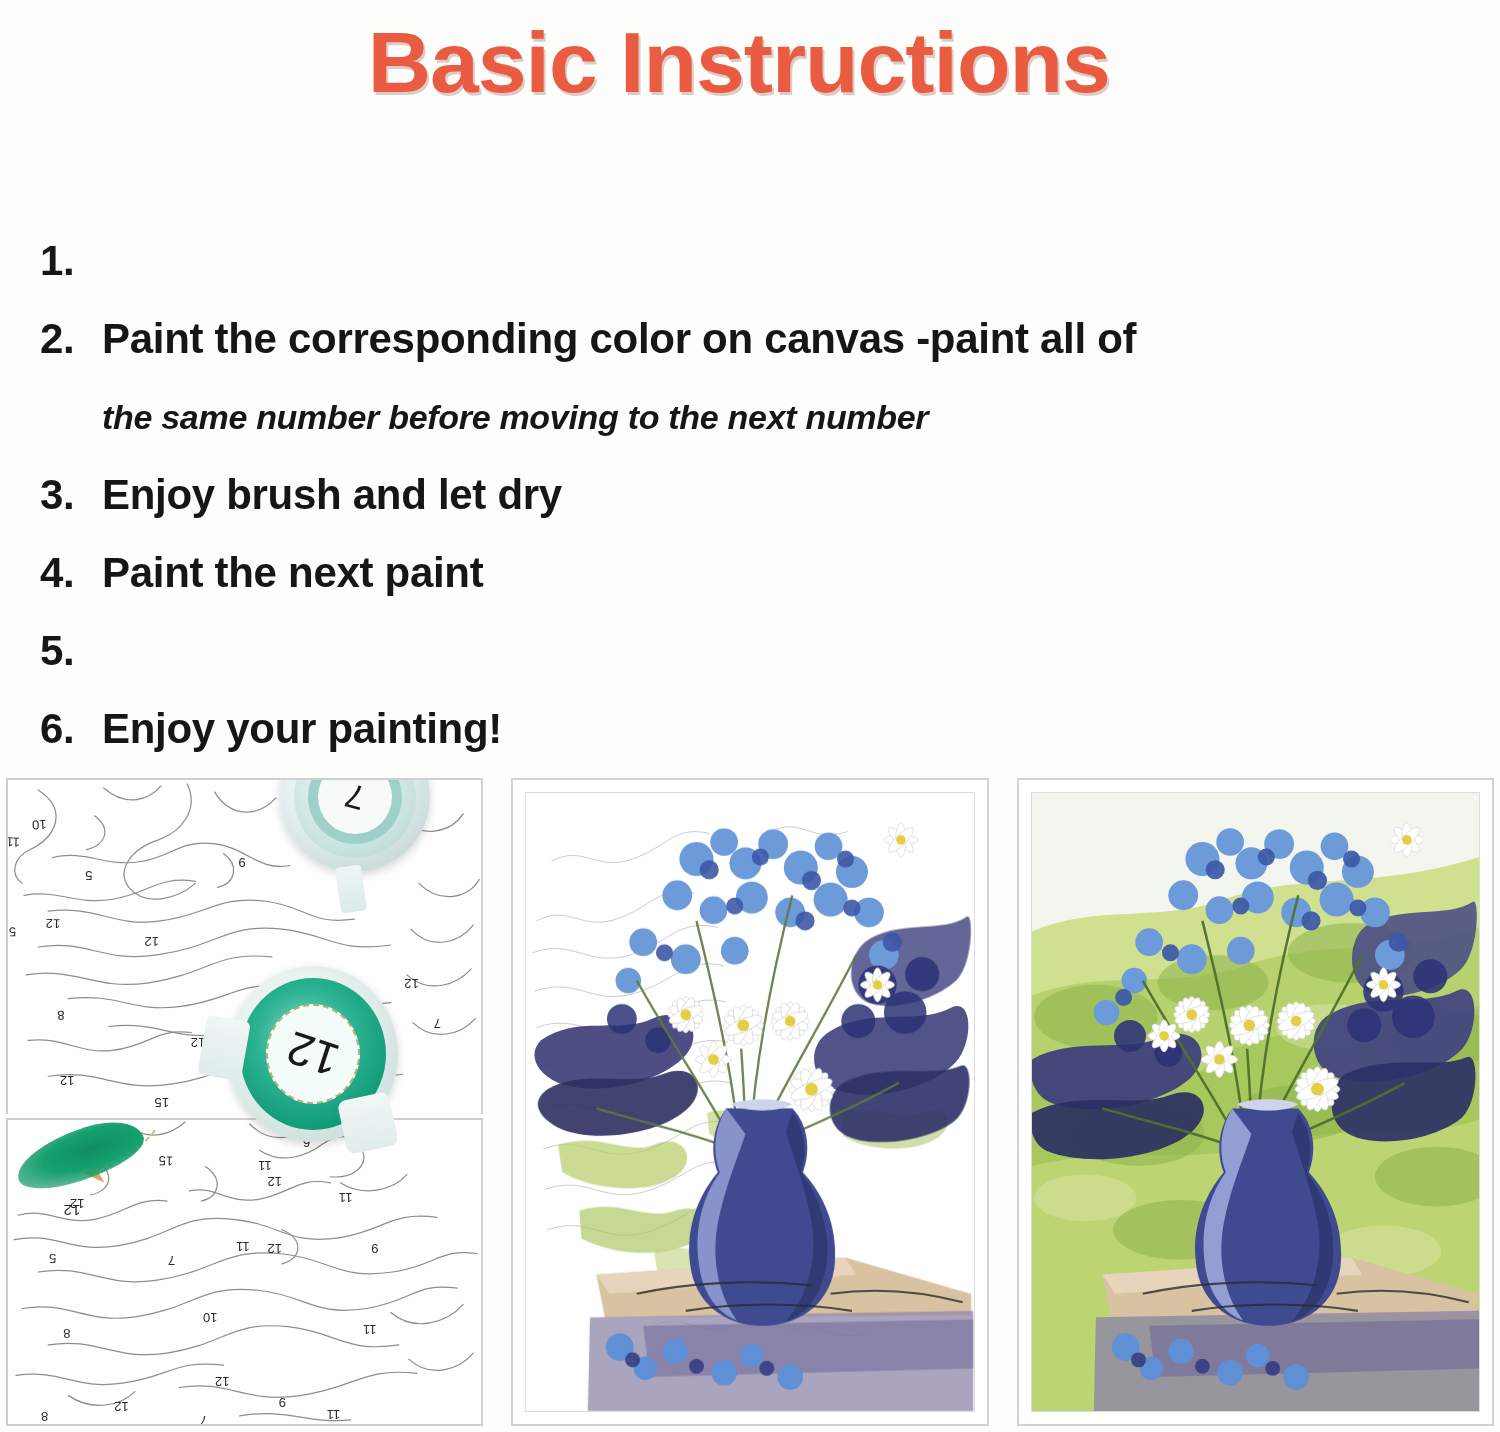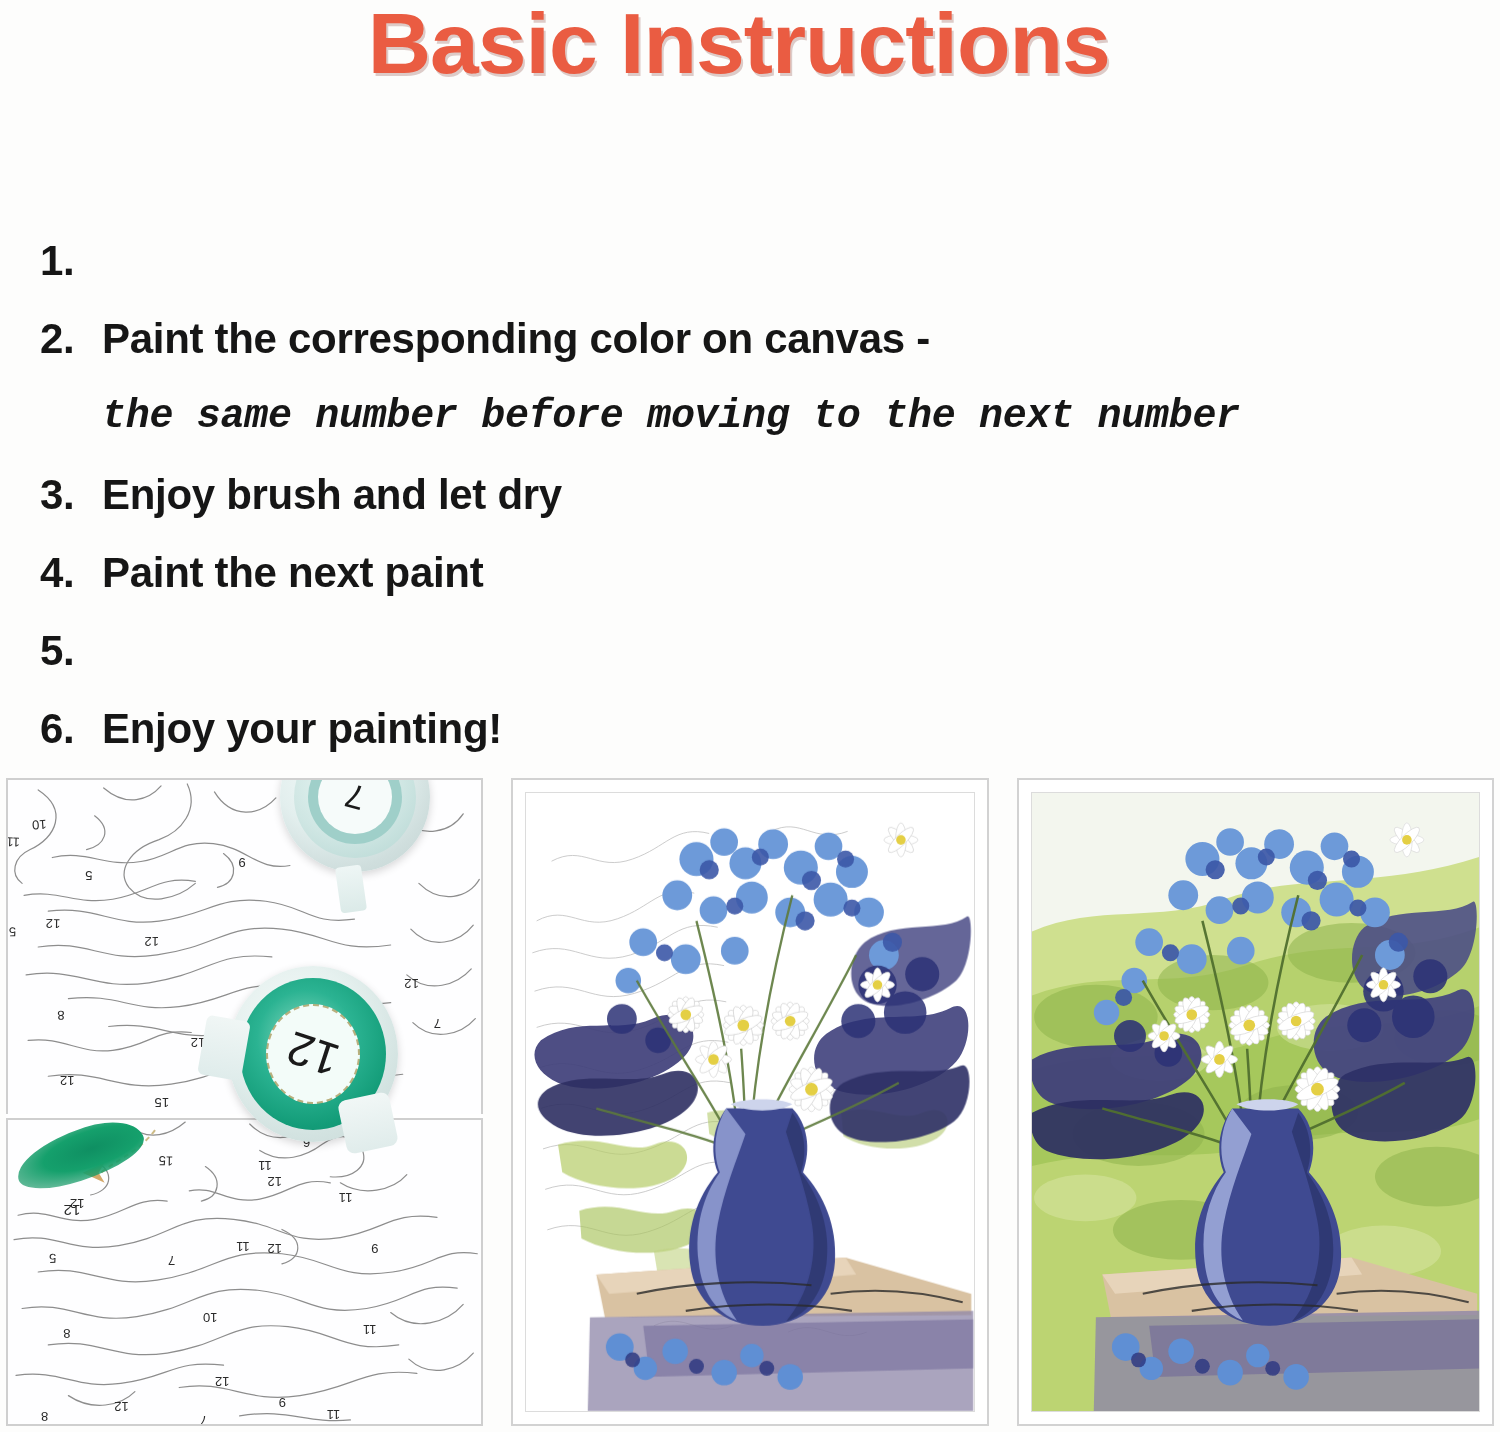--- a/index.html
+++ b/index.html
@@ -8,21 +8,21 @@
     background:#fdfdfc;
     font-family:"Liberation Sans", sans-serif;
     overflow:hidden;
     position:relative;
   }
 
   
   #title-wrap{
     width:1500px;
     text-align:center;
-    padding-top:0;
+    padding-top:19px;
     box-sizing:border-box;
   }
   #page-title{
     display:inline-block;
     font-family:"Liberation Sans", sans-serif;
     font-weight:bold;
     font-size:86px;
     line-height:1.0;
     letter-spacing:-1px;
     color:#ea5c42;
@@ -52,28 +52,27 @@
     white-space:nowrap;
   }
   .step-num{
     width:62px;
     flex:0 0 62px;
     font-weight:600;
   }
   .step-text{font-weight:600;}
   .cont-line{
     padding-left:62px;
-    font-size:40px;
+    font-size:34px;
     line-height:78px;
     color:#161616;
     font-weight:600;
     font-style:italic;
     letter-spacing:-0.3px;
     white-space:nowrap;
-    font-family:Liberation Mono, monospace;
   }
 
   
   #panels{
     position:absolute;
     left:0; top:778px;
     width:1500px; height:648px;
     display:flex;
     gap:28px;
     padding:0 6px;
@@ -145,20 +144,21 @@
 
 <div id="instructions">
 
   <div class="step">
     <span class="step-num">1.</span>
   </div>
 
   <div class="step">
     <span class="step-num">2.</span>
     <span class="step-text">Paint the corresponding color on canvas - </span>
+    <span class="step-text ital">paint all of</span>
   </div>
   <div class="cont-line">the same number before moving to the next number</div>
 
   <div class="step">
     <span class="step-num">3.</span>
     <span class="step-text">Enjoy brush and let dry</span>
   </div>
 
   <div class="step">
     <span class="step-num">4.</span>

